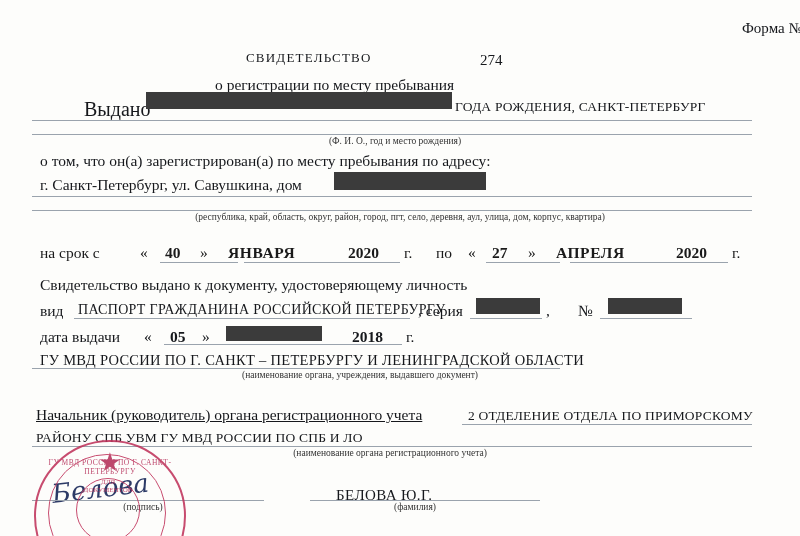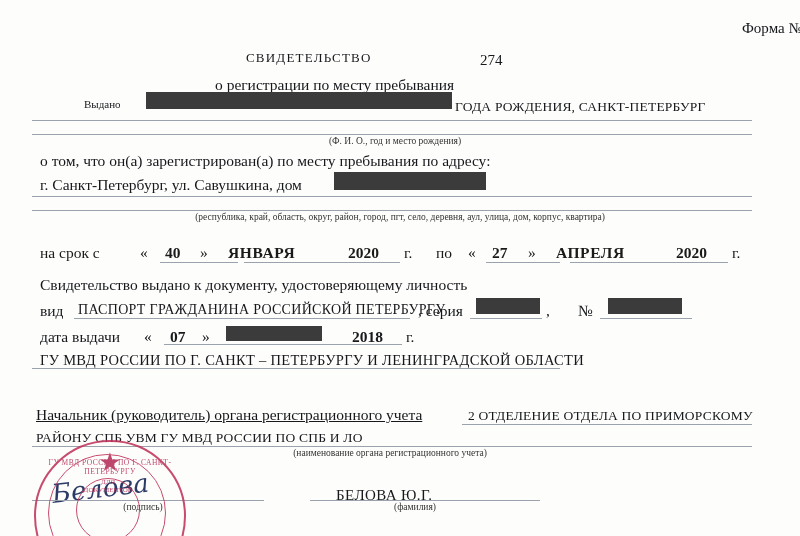--- a/index.html
+++ b/index.html
@@ -58,21 +58,21 @@
   #title-number {
     top: 52px; left: 480px;
     font-size: 15px;
   }
   #title-sub {
     top: 76px; left: 215px;
     font-size: 15.5px;
   }
   #lbl-vydano {
     top: 98px; left: 84px;
-    font-size: 11px;
+    font-size: 20px;
   }
   #birth-tail {
     top: 99px; left: 455px;
     font-size: 13.5px;
     letter-spacing: 0.2px;
   }
   #cap-fio {
     top: 136px; left: 230px; width: 330px;
   }
   #line-fio-1 { left: 32px; top: 120px; width: 720px; }
@@ -270,30 +270,31 @@
   <div class="redact" id="redact-seriya"></div>
   <div class="txt" id="comma1">,</div>
   <div class="txt" id="no-lbl">№</div>
   <div class="redact" id="redact-no"></div>
   <div class="line" id="line-vid"></div>
   <div class="line" id="line-ser"></div>
   <div class="line" id="line-no"></div>
 
   <div class="txt" id="data-lbl">дата выдачи</div>
   <div class="txt" id="q5">«</div>
-  <div class="txt" id="d-issue">07</div>
+  <div class="txt" id="d-issue">05</div>
   <div class="txt" id="q6">»</div>
   <div class="redact" id="redact-month-issue"></div>
   <div class="txt" id="y-issue">2018</div>
   <div class="txt" id="g3">г.</div>
   <div class="line" id="line-issue-1"></div>
   <div class="line" id="line-issue-2"></div>
 
   <div class="txt" id="organ-val">ГУ  МВД  РОССИИ  ПО  Г. САНКТ – ПЕТЕРБУРГУ  И  ЛЕНИНГРАДСКОЙ ОБЛАСТИ</div>
   <div class="line" id="line-organ"></div>
+  <div class="caption" id="cap-organ">(наименование органа, учреждения, выдавшего документ)</div>
 
   <div class="txt" id="nach-lbl">Начальник (руководитель) органа регистрационного учета</div>
   <div class="txt" id="nach-val">2 ОТДЕЛЕНИЕ ОТДЕЛА  ПО ПРИМОРСКОМУ</div>
   <div class="line" id="line-nach-1"></div>
   <div class="txt" id="nach-val2">РАЙОНУ СПБ УВМ  ГУ  МВД  РОССИИ  ПО СПБ  И  ЛО</div>
   <div class="line" id="line-nach-2"></div>
   <div class="caption" id="cap-nach">(наименование органа регистрационного учета)</div>
 
   <div id="signature">Белова</div>
   <div class="line" id="line-sign"></div>

